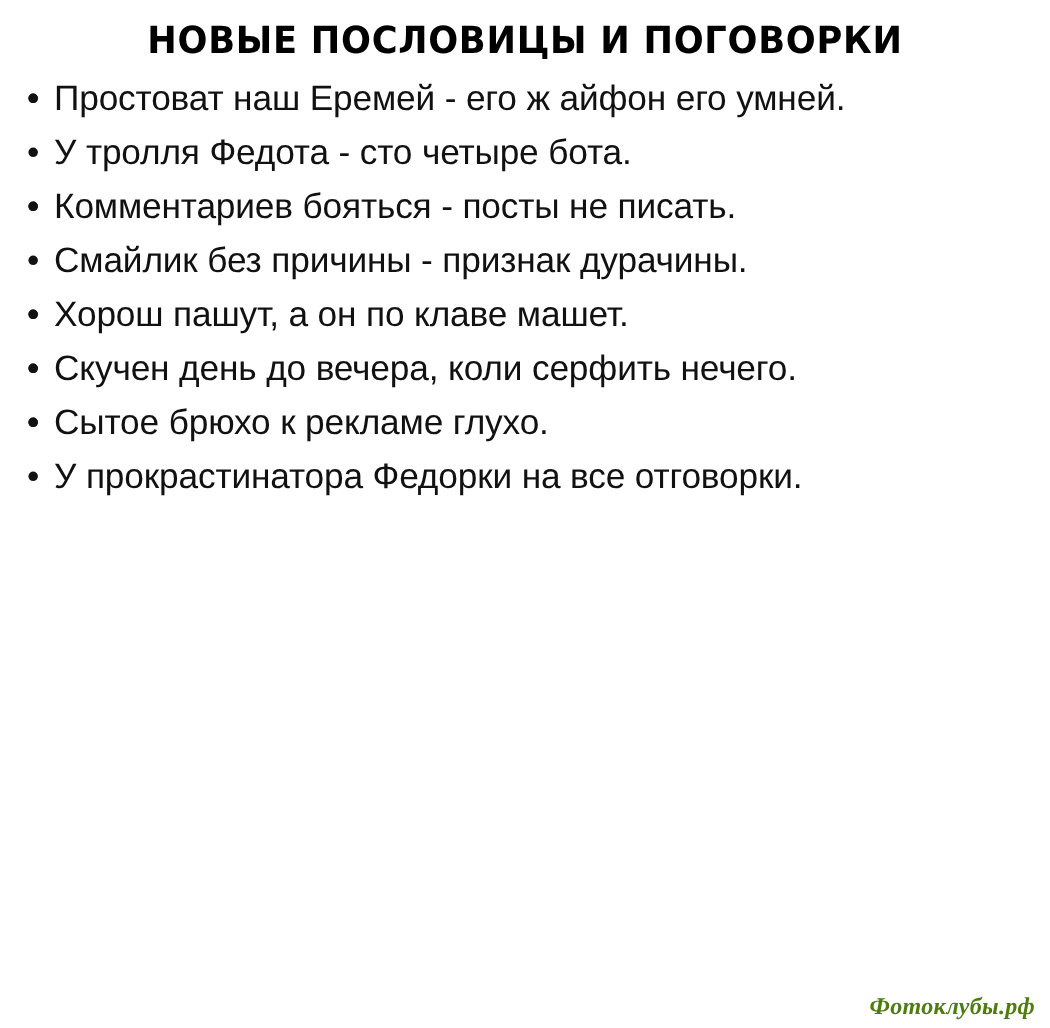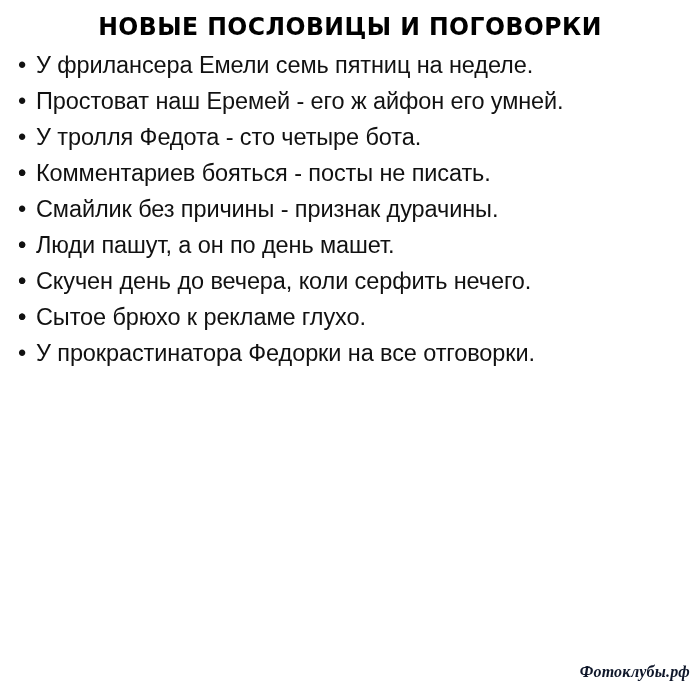--- a/index.html
+++ b/index.html
@@ -57,36 +57,35 @@
     line-height: 34px;
   }
   .watermark {
     position: absolute;
     right: 10px;
     bottom: 4px;
     font-family: "Liberation Serif", serif;
     font-style: italic;
     font-weight: bold;
     font-size: 16px;
-    color: #0f172a;
+    color: #4d7c0f;
     text-shadow: 0 1px 0 rgba(255,255,255,0.85);
     letter-spacing: 0.2px;
   }
 </style>
 </head>
 <body>
 
 <div class="page">
 
   <div class="title">НОВЫЕ ПОСЛОВИЦЫ И ПОГОВОРКИ</div>
 
   <ul class="list">
     <li>
       <span class="bullet">•</span>
-      <span>У фрилансера Емели семь пятниц на неделе.</span>
     </li>
     <li>
       <span class="bullet">•</span>
       <span>Простоват наш Еремей - его ж айфон его умней.</span>
     </li>
     <li>
       <span class="bullet">•</span>
       <span>У тролля Федота - сто четыре бота.</span>
     </li>
     <li>
@@ -98,21 +97,21 @@
     </li>
     <li>
       <span class="bullet">•</span>
       <span>Смайлик без причины - признак дурачины.</span>
     </li>
     <li>
       <span class="bullet">•</span>
     </li>
     <li>
       <span class="bullet">•</span>
-      <span>Люди пашут, а он по день машет.</span>
+      <span>Хорош пашут, а он по клаве машет.</span>
     </li>
     <li>
       <span class="bullet">•</span>
     </li>
     <li>
       <span class="bullet">•</span>
       <span>Скучен день до вечера, коли серфить нечего.</span>
     </li>
     <li>
       <span class="bullet">•</span>

